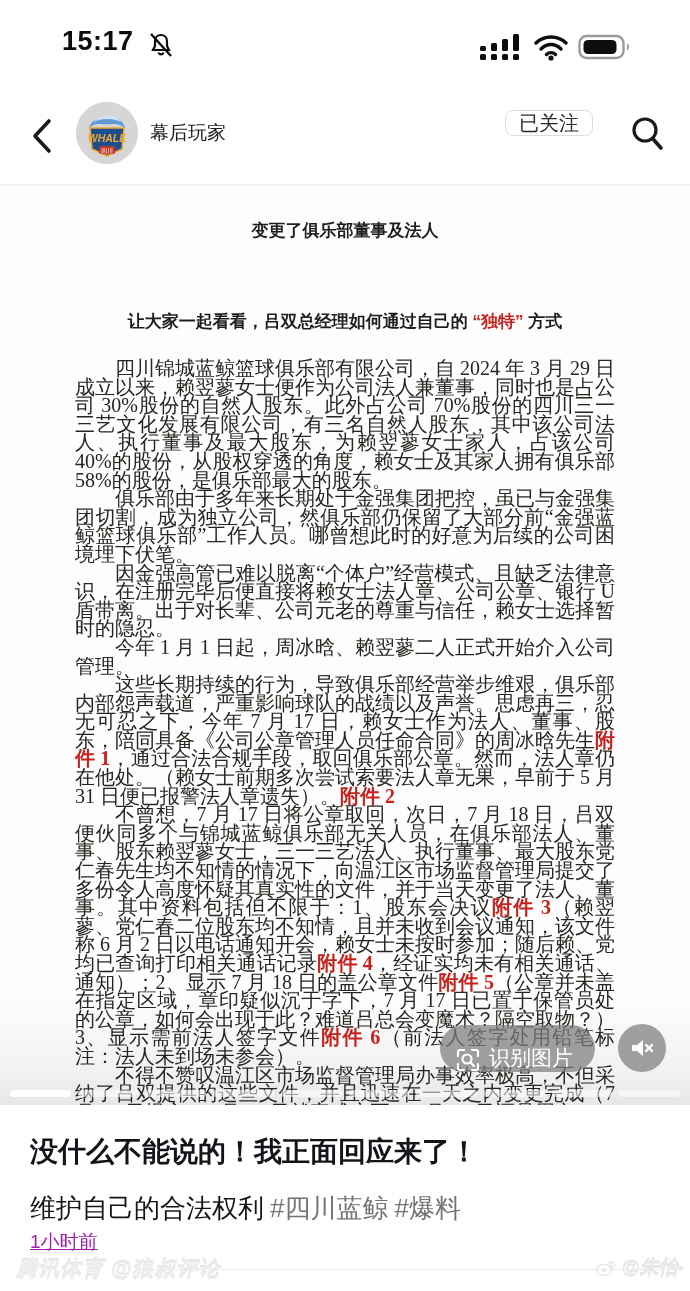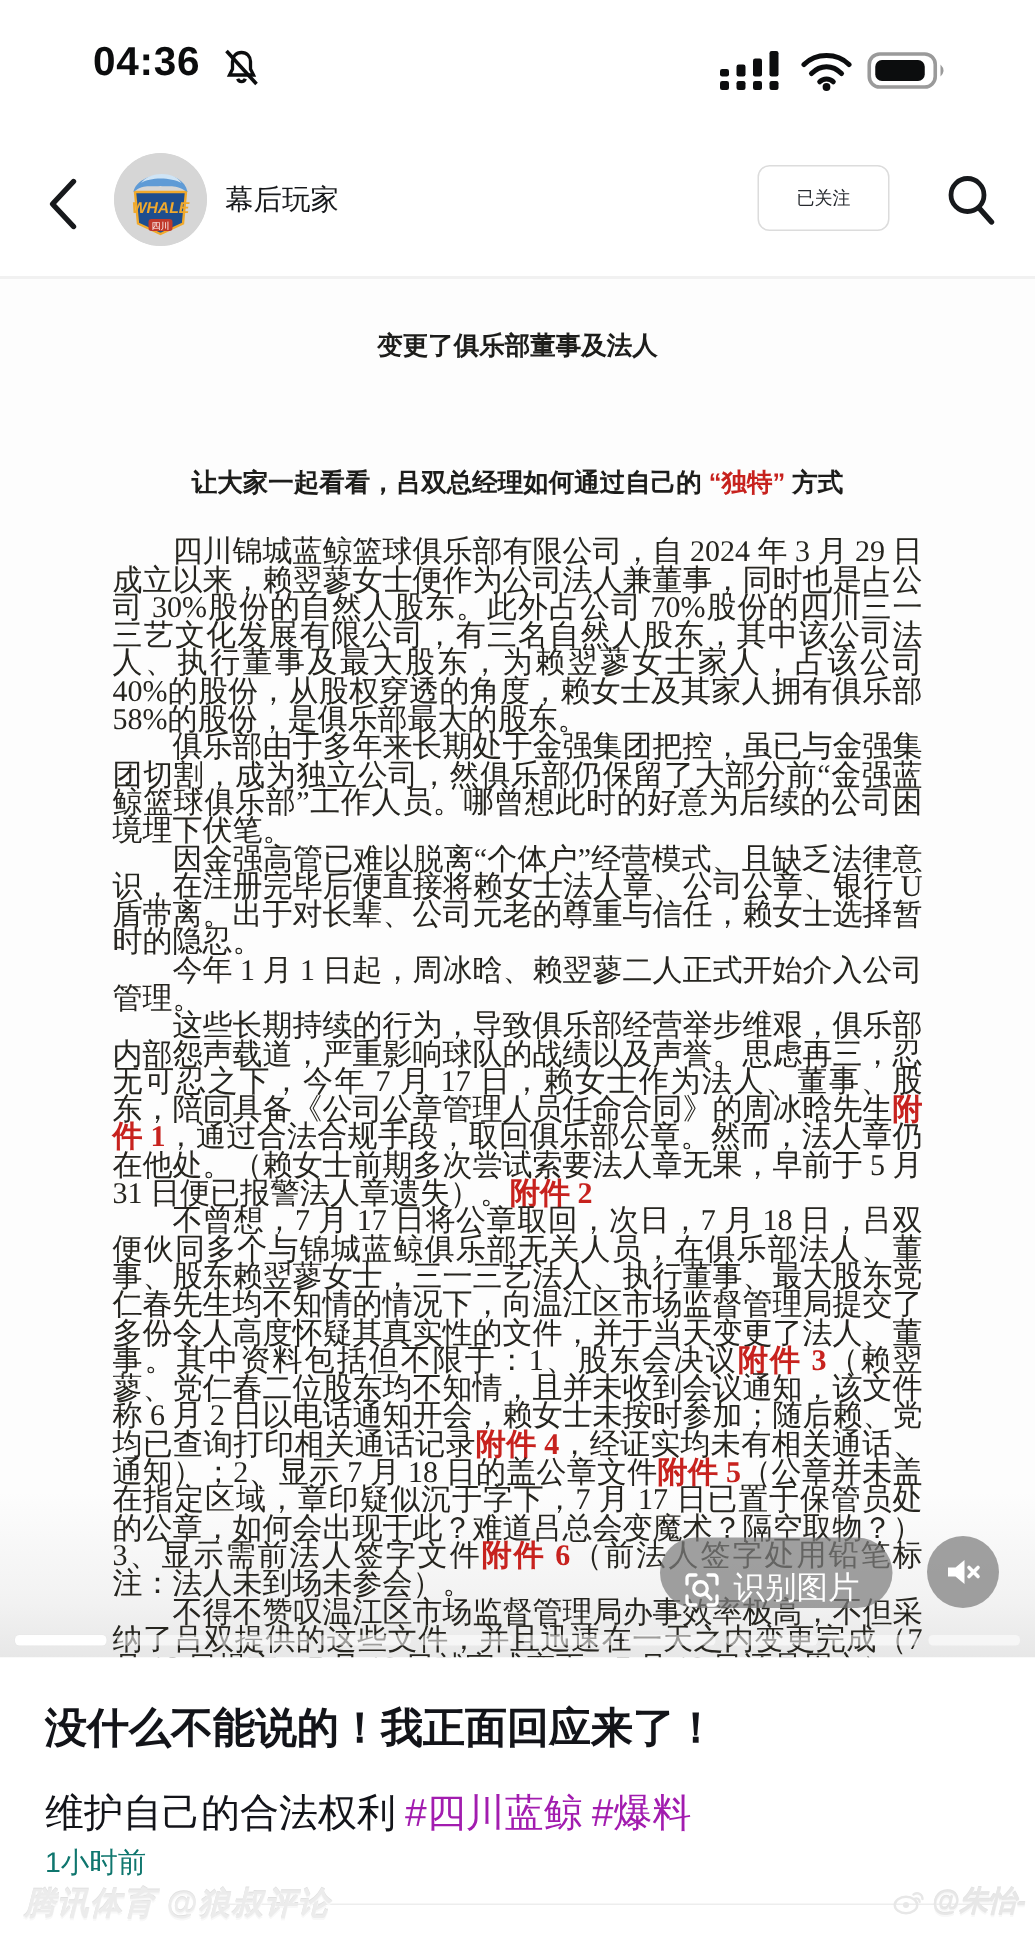--- a/index.html
+++ b/index.html
@@ -12,22 +12,22 @@
   .sb-time { position:absolute; left:62px; top:26px; font-size:27px; font-weight:bold; color:#0c0d0e; letter-spacing:.5px; }
   .sb-bell { position:absolute; left:148px; top:32px; }
   .sb-right { position:absolute; right:58px; top:32px; display:flex; align-items:center; gap:10px; }
 
   
   .header { position:absolute; top:92px; left:0; right:0; height:92px; background:#fff; }
   .back-btn { position:absolute; left:22px; top:22px; width:40px; height:44px; display:flex; align-items:center; justify-content:center; cursor:pointer; }
   .avatar { position:absolute; left:76px; top:10px; width:62px; height:62px; border-radius:50%;
             background:#d6d6d6; overflow:hidden; cursor:pointer; }
   .username { position:absolute; left:150px; top:28px; font-size:19px; color:#17191c; }
-  .follow-btn { position:absolute; right:97px; top:18px; width:88px; height:44px; background:#fff;
-                border:1px solid #dcdcdc; border-radius:8px; font-size:12px; color:#26292e;
+  .follow-btn { position:absolute; right:97px; top:18px; width:88px; height:26px; background:#fff;
+                border:1px solid #dcdcdc; border-radius:8px; font-size:20px; color:#26292e;
                 display:flex; align-items:center; justify-content:center; cursor:pointer; }
   .search-btn { position:absolute; right:22px; top:20px; width:42px; height:42px;
                 display:flex; align-items:center; justify-content:center; cursor:pointer; }
   .header-divider { position:absolute; top:184px; left:0; right:0; height:2px; background:#f1f1f1; }
 
   
   .image-area { position:absolute; top:186px; left:0; right:0; height:919px;
                 background:linear-gradient(#fdfdfd 0 88%, #f2f2f2 96%, #e7e7e7 100%);
                 overflow:hidden; cursor:pointer; }
   .letter { position:absolute; top:0; left:75px; width:540px; color:#23231f; }
@@ -47,38 +47,38 @@
   .recognize-pill { position:absolute; right:95px; bottom:33px; height:47px; padding:0 22px 0 16px;
                     border-radius:24px; background:rgba(125,125,125,.72); display:flex; align-items:flex-end;
                     gap:9px; color:#fff; font-size:21px; cursor:pointer; }
   .mute-btn { position:absolute; right:24px; bottom:33px; width:48px; height:48px; border-radius:50%;
               background:rgba(125,125,125,.72); display:flex; align-items:center; justify-content:center; cursor:pointer; }
 
   
   .post { position:absolute; top:1105px; left:0; right:0; bottom:0; background:#fff; }
   .post-line1 { position:absolute; left:30px; top:28px; font-size:28px; font-weight:bold; color:#131419; }
   .post-line2 { position:absolute; left:30px; top:86px; font-size:26px; color:#131419; }
-  .post-line2 .hashtag { color:#a21caf; text-decoration:none; cursor:pointer; margin-left:6px; }
-  .post-time { position:absolute; left:30px; top:124px; font-size:19px; color:#0f766e; }
+  .post-line2 .hashtag { color:#737373; text-decoration:none; cursor:pointer; margin-left:6px; }
+  .post-time { position:absolute; left:30px; top:124px; font-size:19px; color:#a21caf;text-decoration:underline; }
   .wm-line { position:absolute; left:140px; right:28px; top:164px; height:1px; background:#ededed; }
   .wm-left { position:absolute; left:16px; top:150px; font-size:21px; font-weight:bold; font-style:italic;
              color:#ececec; text-shadow:0 1px 0 #f8f8f8, 0 -1px 0 #e0e0e0; letter-spacing:1px; }
   .wm-right { position:absolute; right:6px; top:150px; display:flex; align-items:center; gap:4px;
               font-size:19px; font-weight:bold; font-style:italic; color:#e7e7e7;
               text-shadow:0 1px 0 #f8f8f8, 0 -1px 0 #e2e2e2; }
 
   svg { display:block; }
 </style>
 </head>
 <body>
 
 <div class="stage">
 
   <div class="status-bar">
-    <div class="sb-time">04:36</div>
+    <div class="sb-time">15:17</div>
     <div class="sb-bell">
       <svg width="26" height="26" viewBox="0 0 26 26">
         <path d="M13 3c-3.6 0-6 2.7-6 6v5l-2 4h16l-2-4V9c0-3.3-2.4-6-6-6z" fill="none" stroke="#0c0d0e" stroke-width="2.2"></path>
         <path d="M10.5 20.5a2.6 2.6 0 0 0 5 0" fill="none" stroke="#0c0d0e" stroke-width="2.2"></path>
         <line x1="3" y1="2" x2="23" y2="24" stroke="#0c0d0e" stroke-width="2.4"></line>
       </svg>
     </div>
     <div class="sb-right">
       <svg width="46" height="30" viewBox="0 0 46 30">
         <rect x="2" y="22" width="6" height="6" rx="1.5" fill="#0c0d0e"></rect>

